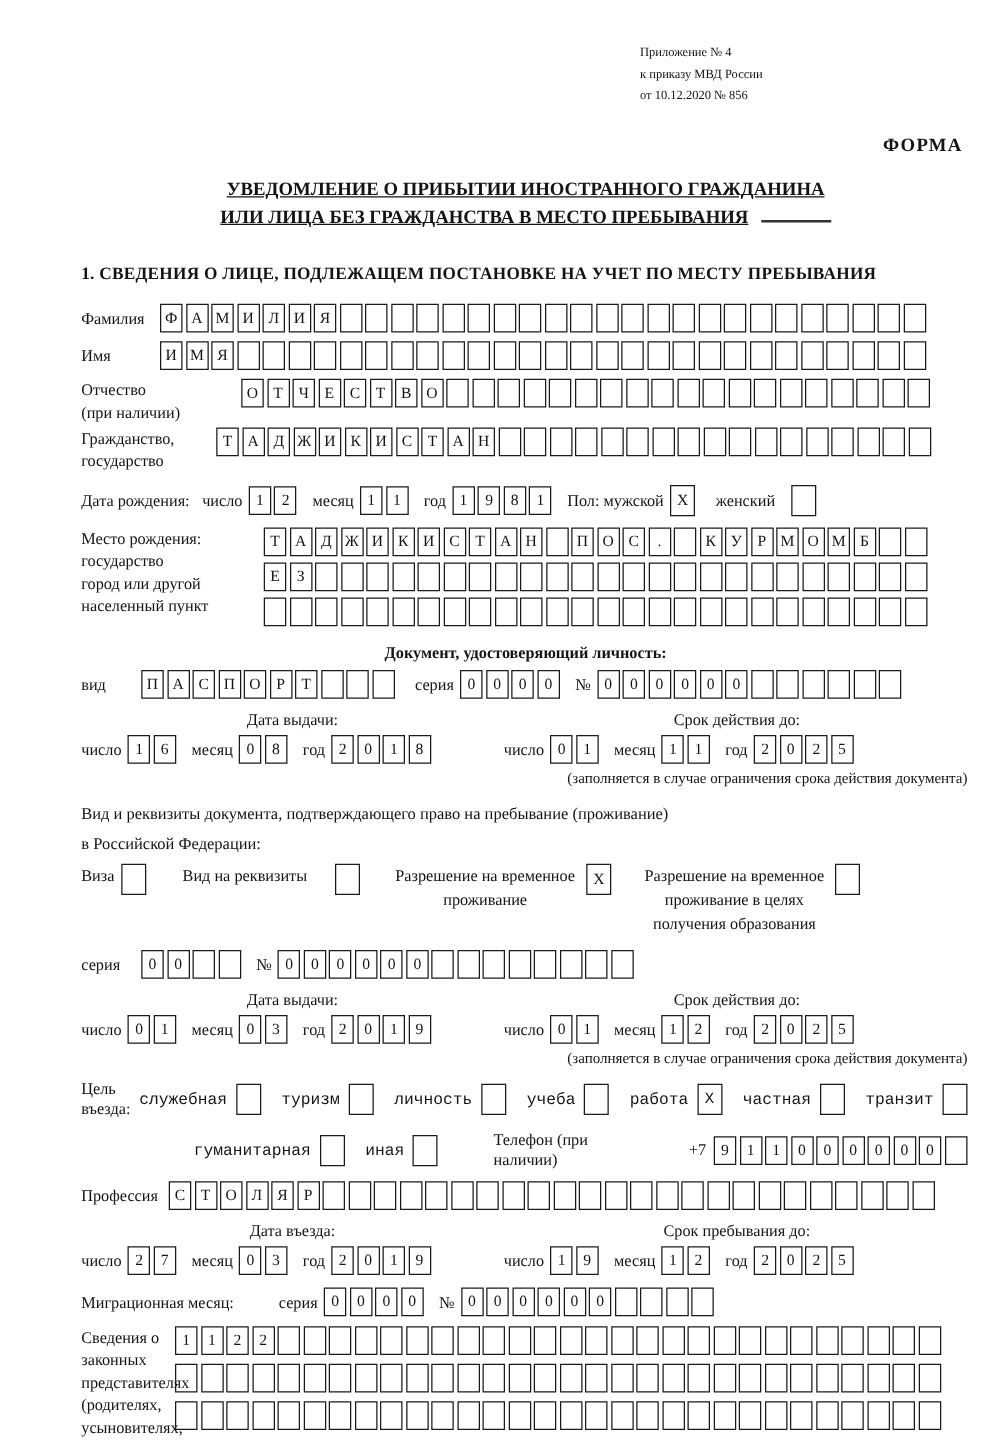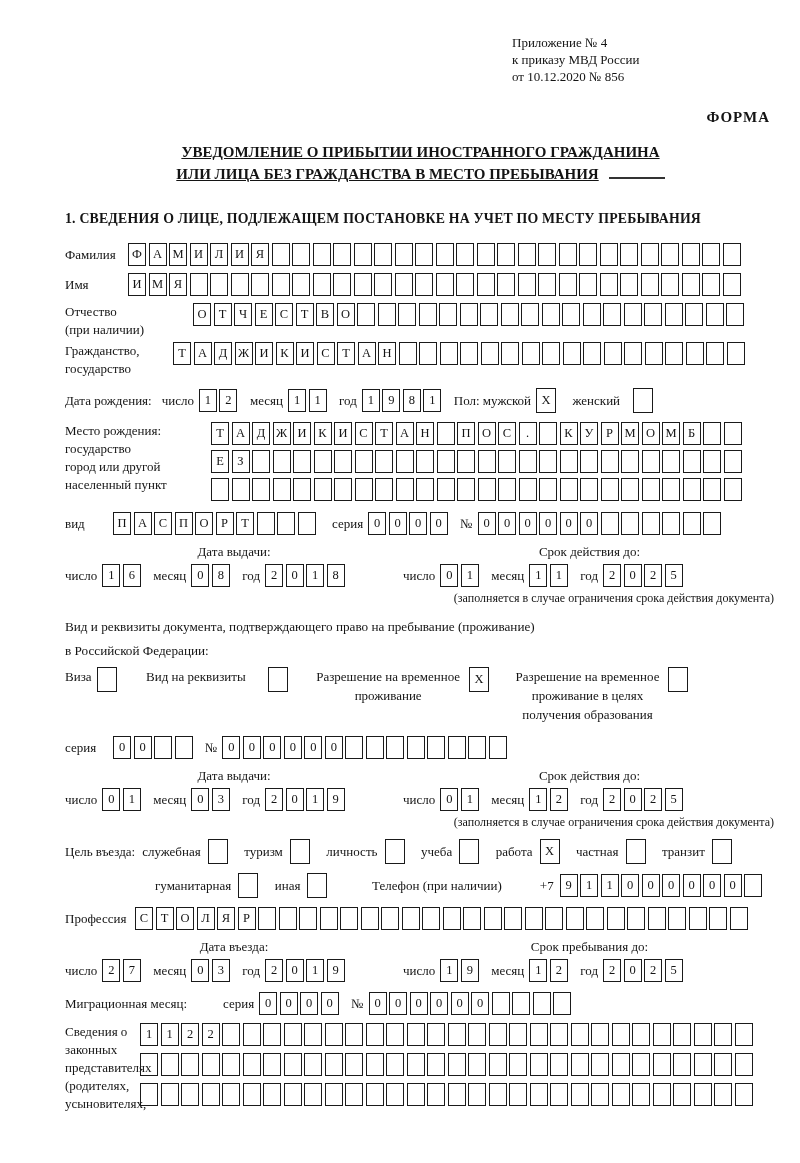--- a/index.html
+++ b/index.html
@@ -1,21 +1,21 @@
 <!DOCTYPE html>
 <html><head>
 <meta charset="utf-8">
 <style>
   * { box-sizing: content-box; margin: 0; padding: 0; }
   html, body { width: 800px; height: 1163px; overflow: hidden; background: #ffffff; }
   body { font-family: "Liberation Serif", serif; color: #141414; }
   .page { padding: 34px 24px 0 65px; }
 
   
-  .appendix { margin-left: 447px; font-size: 13px; line-height: 17px; }
+  .appendix { margin-left: 447px; font-size: 10px; line-height: 17px; }
   .amendment { margin-left: 447px; font-size: 12px; line-height: 15px; margin-top: 5px; }
   .forma { text-align: right; font-weight: bold; font-size: 15px; letter-spacing: 1px; margin-top: 24px; padding-right: 6px; }
 
   .title { text-align: center; font-weight: bold; font-size: 15px; line-height: 22px; margin-top: 15px; text-decoration: underline; }
   .title-underline { display: inline-block; width: 56px; border-bottom: 2px solid #333; height: 13px; margin-left: 10px; }
 
   .sec-heading { font-weight: bold; font-size: 13.8px; margin-top: 26px; letter-spacing: 0.2px; }
 
   .frow { display: flex; align-items: center; margin-top: 7px; }
   .frow.top { align-items: flex-start; }
@@ -46,21 +46,21 @@
   .opts { display: flex; align-items: flex-start; margin-top: 4px; }
   .opt { display: flex; align-items: flex-start; }
   .opt-label { font-size: 13px; line-height: 19px; }
   .opt-label.center { text-align: center; }
   .opt .cb { margin-left: 9px; margin-top: 0; }
   .gap1 { margin-left: 27px; } .gap2 { margin-left: 26px; } .gap3 { margin-left: 24px; }
 
   .purpose-row { display: flex; align-items: center; margin-top: 9px; }
   .pitem { display: flex; align-items: center; }
   .pitem .plabel { font-size: 13px; margin-right: 7px; }
-  .pitem { margin-right: 14px; }
+  .pitem { margin-right: 14px; font-family: Liberation Mono, monospace; }
 </style>
 </head>
 <body>
 
 <div class="page">
 
   <div class="appendix">
     <div>Приложение № 4</div>
     <div>к приказу МВД России</div>
     <div>от 10.12.2020 № 856</div>
@@ -336,20 +336,21 @@
           <span class="cell"></span>
           <span class="cell"></span>
           <span class="cell"></span>
           <span class="cell"></span>
           <span class="cell"></span>
           <span class="cell"></span>
         </div>
     </span>
   </div>
 
+  <div class="doc-heading">Документ, удостоверяющий личность:</div>
 
   <div class="frow" style="margin-top:6px">
     <span class="flabel" style="width:48px">вид</span>
     <span class="cells">
         <span class="cell">П</span>
         <span class="cell">А</span>
         <span class="cell">С</span>
         <span class="cell">П</span>
         <span class="cell">О</span>
         <span class="cell">Р</span>

